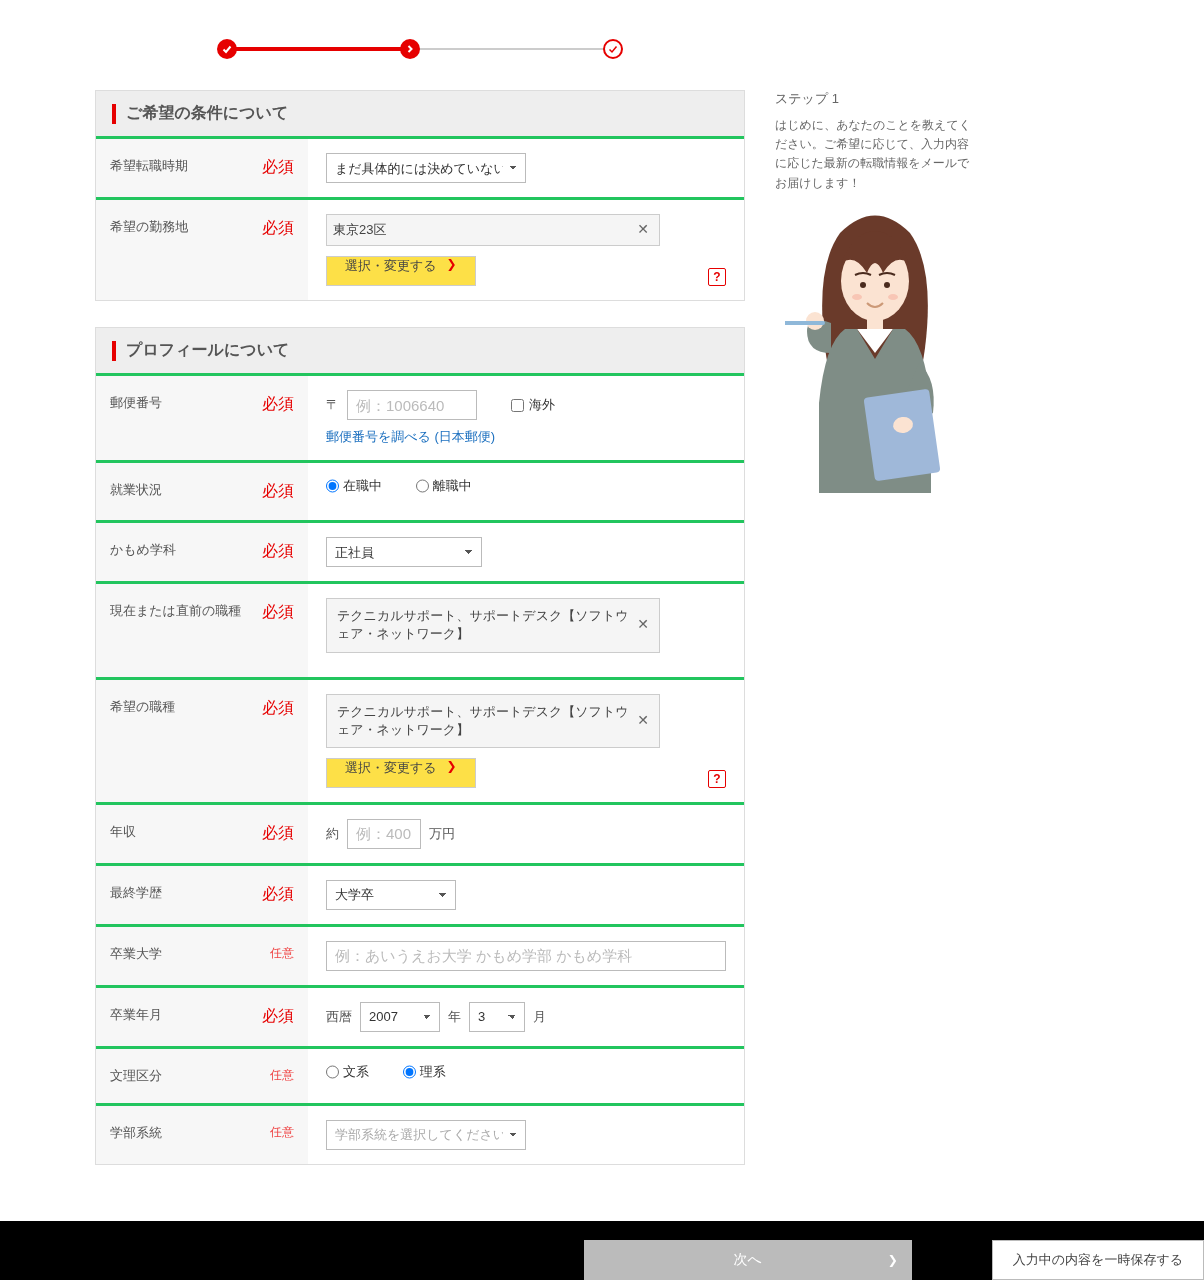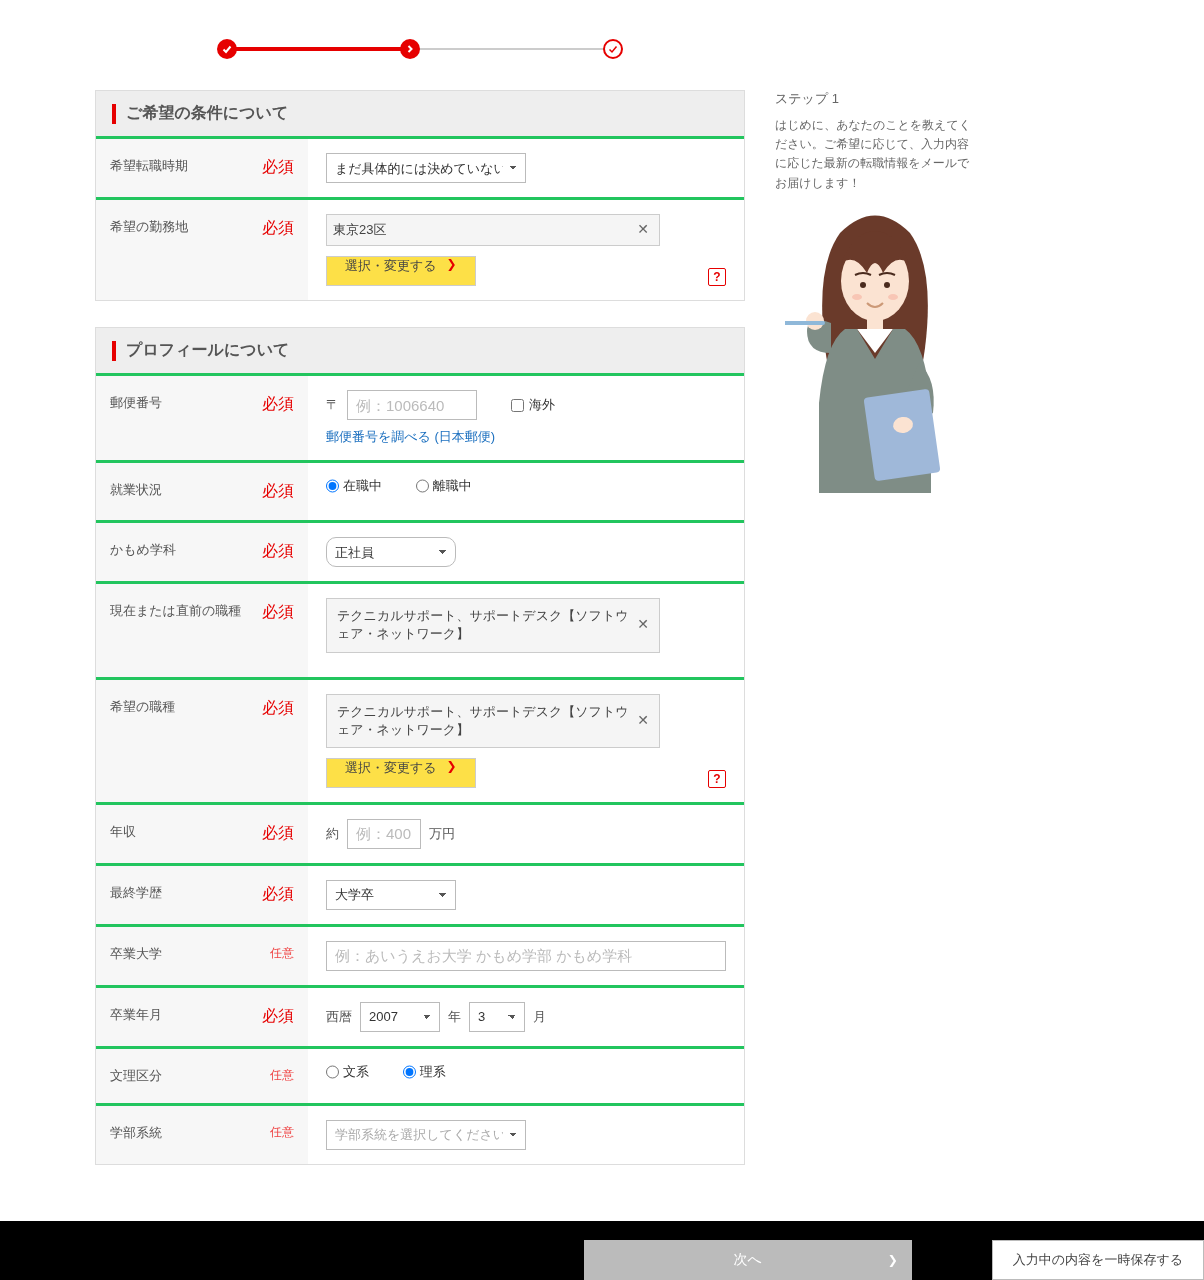--- a/index.html
+++ b/index.html
@@ -57,21 +57,21 @@
   .side-text { font-size:12px; color:#666; line-height:1.6; margin-bottom:10px; }
   .side-illust { text-align:center; }
 
   
   .footer-bar { background:#000000; height:78px; display:flex; align-items:center; justify-content:flex-end; gap:80px; margin-top:30px; }
   .btn-next { background:#bbb; color:#fff; width:328px; height:40px; border:none; display:flex; align-items:center; justify-content:center; font-size:14px; position:relative; }
   .btn-next .chev { position:absolute; right:14px; font-size:12px; }
   .btn-save { background:#fff; border:1px solid #bbb; height:40px; min-width:160px; padding:0 20px; font-size:13px; color:#444; }
 
   .wsel-small { width:200px; }
-  .wsel-emp  { width:130px;border-radius:10px; }
+  .wsel-emp  { width:156px; }
   .wsel-edu  { width:130px; }
   .wsel-yr   { width:80px; }
   .wsel-mn   { width:56px; }
   .wsel-dept { width:200px; }
   .itxt-postal { width:130px; }
   .itxt-income { width:74px; }
   .itxt-univ { width:400px; }
 </style>
 </head>
 <body>

